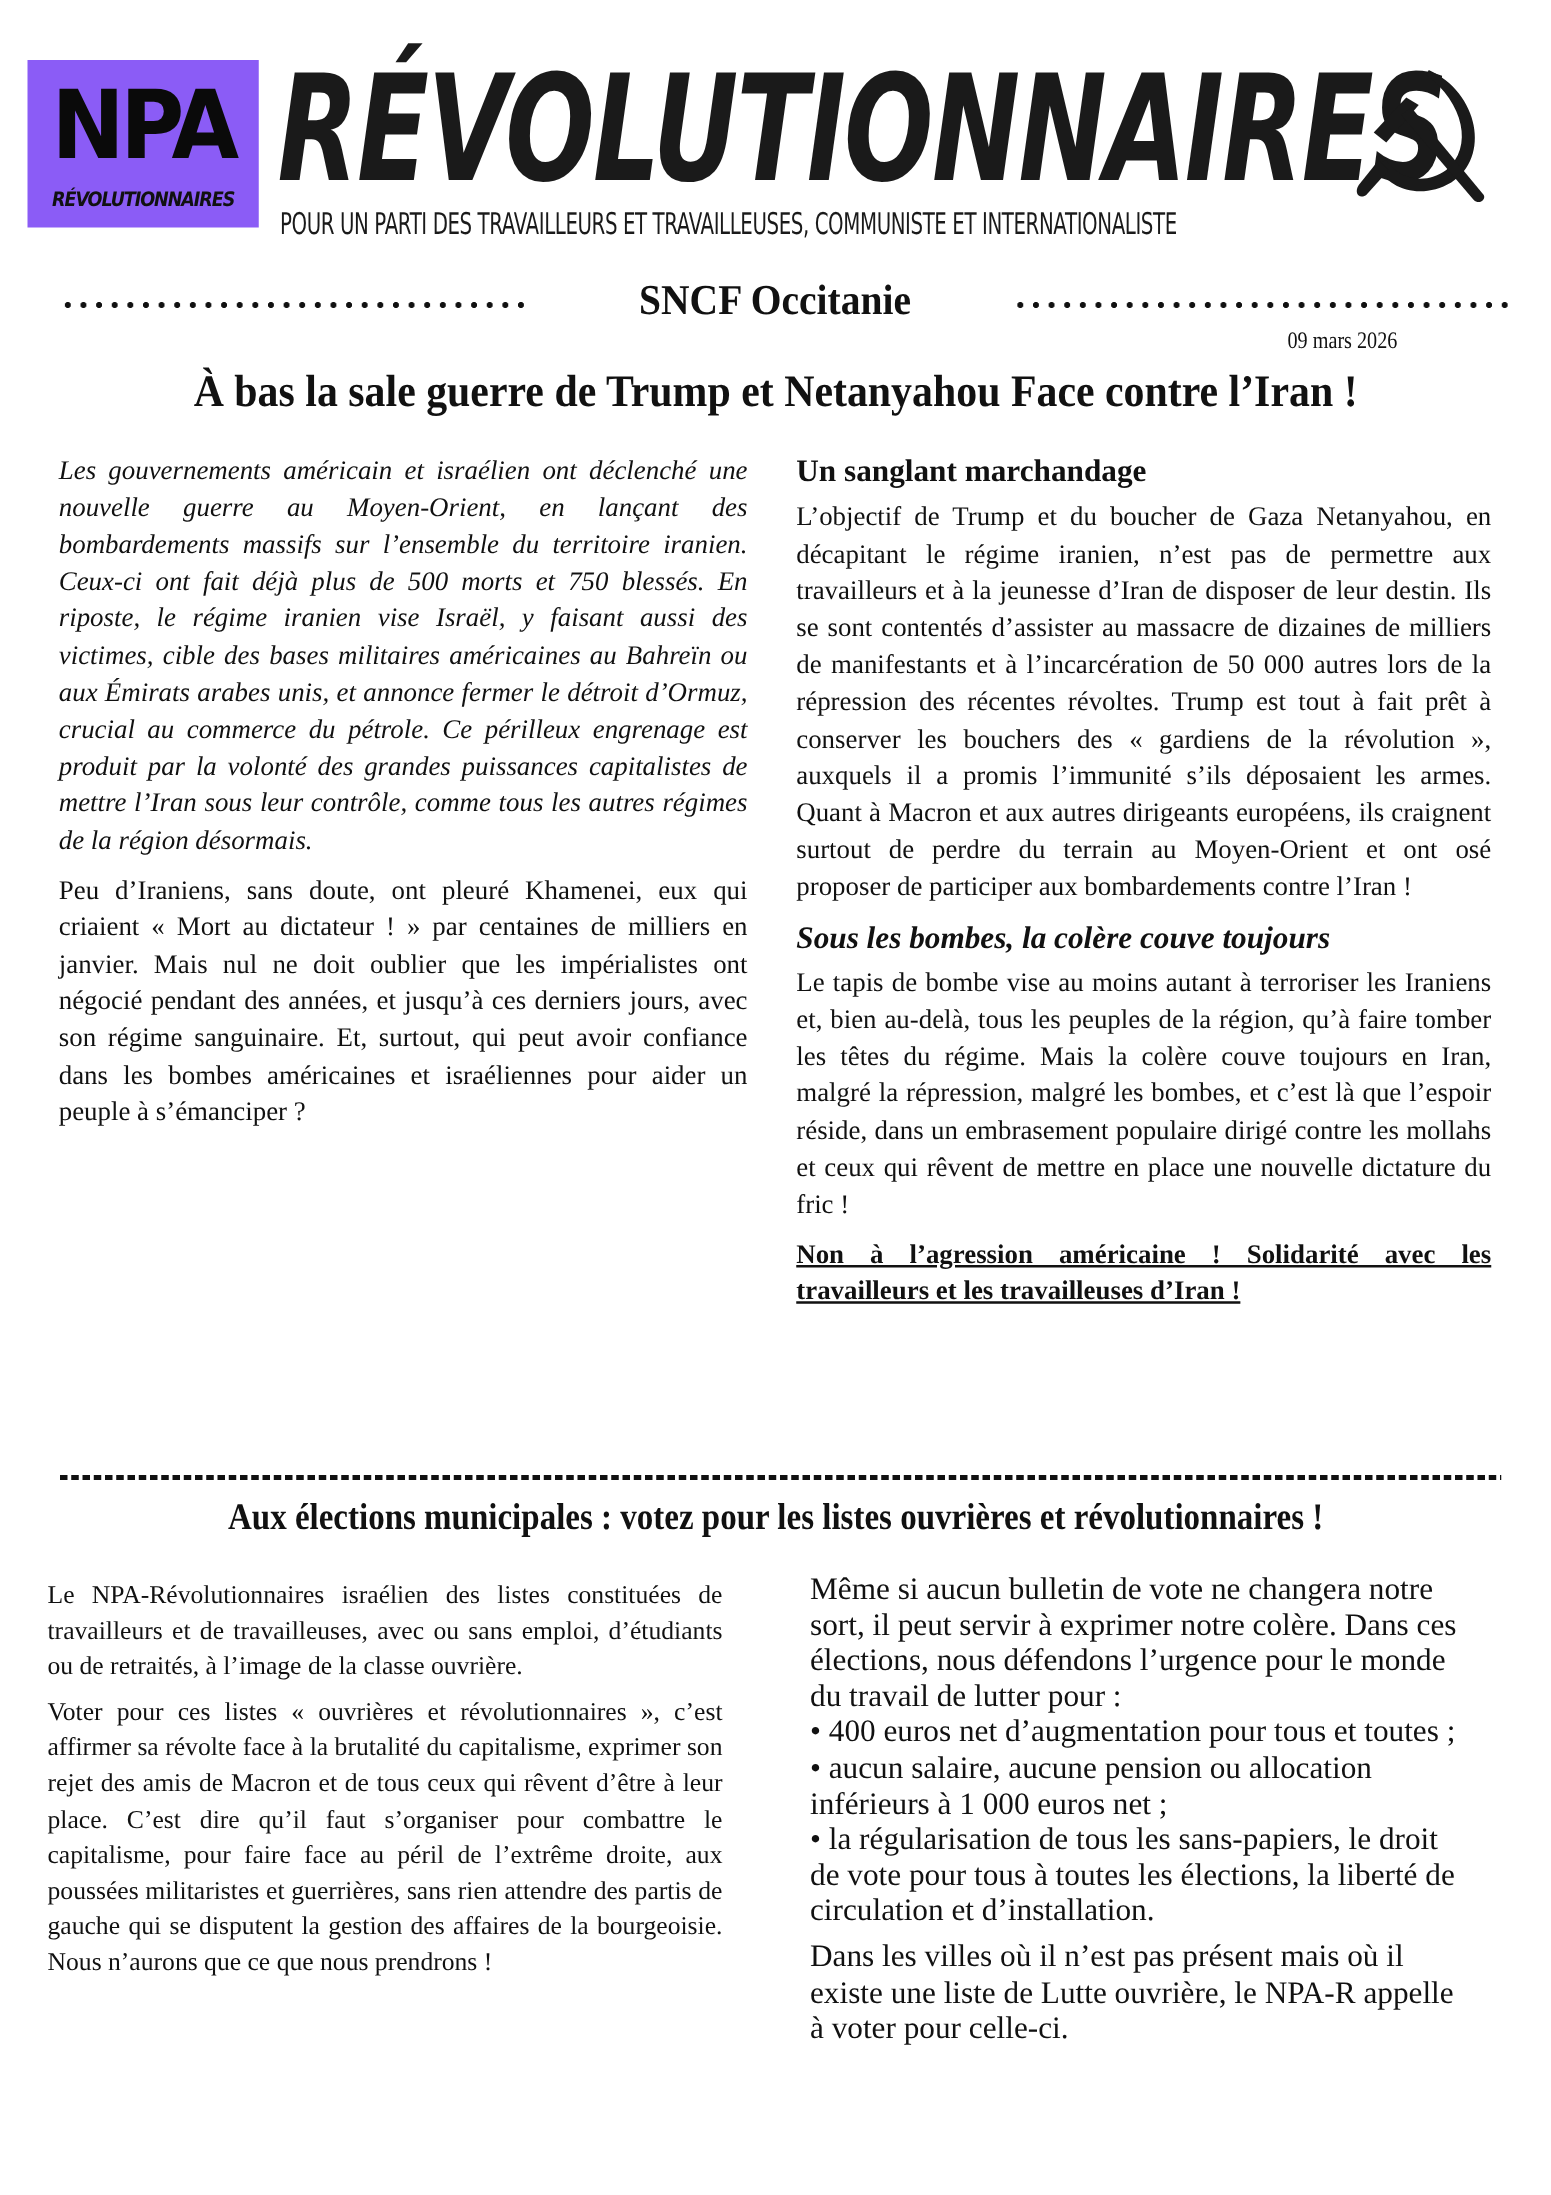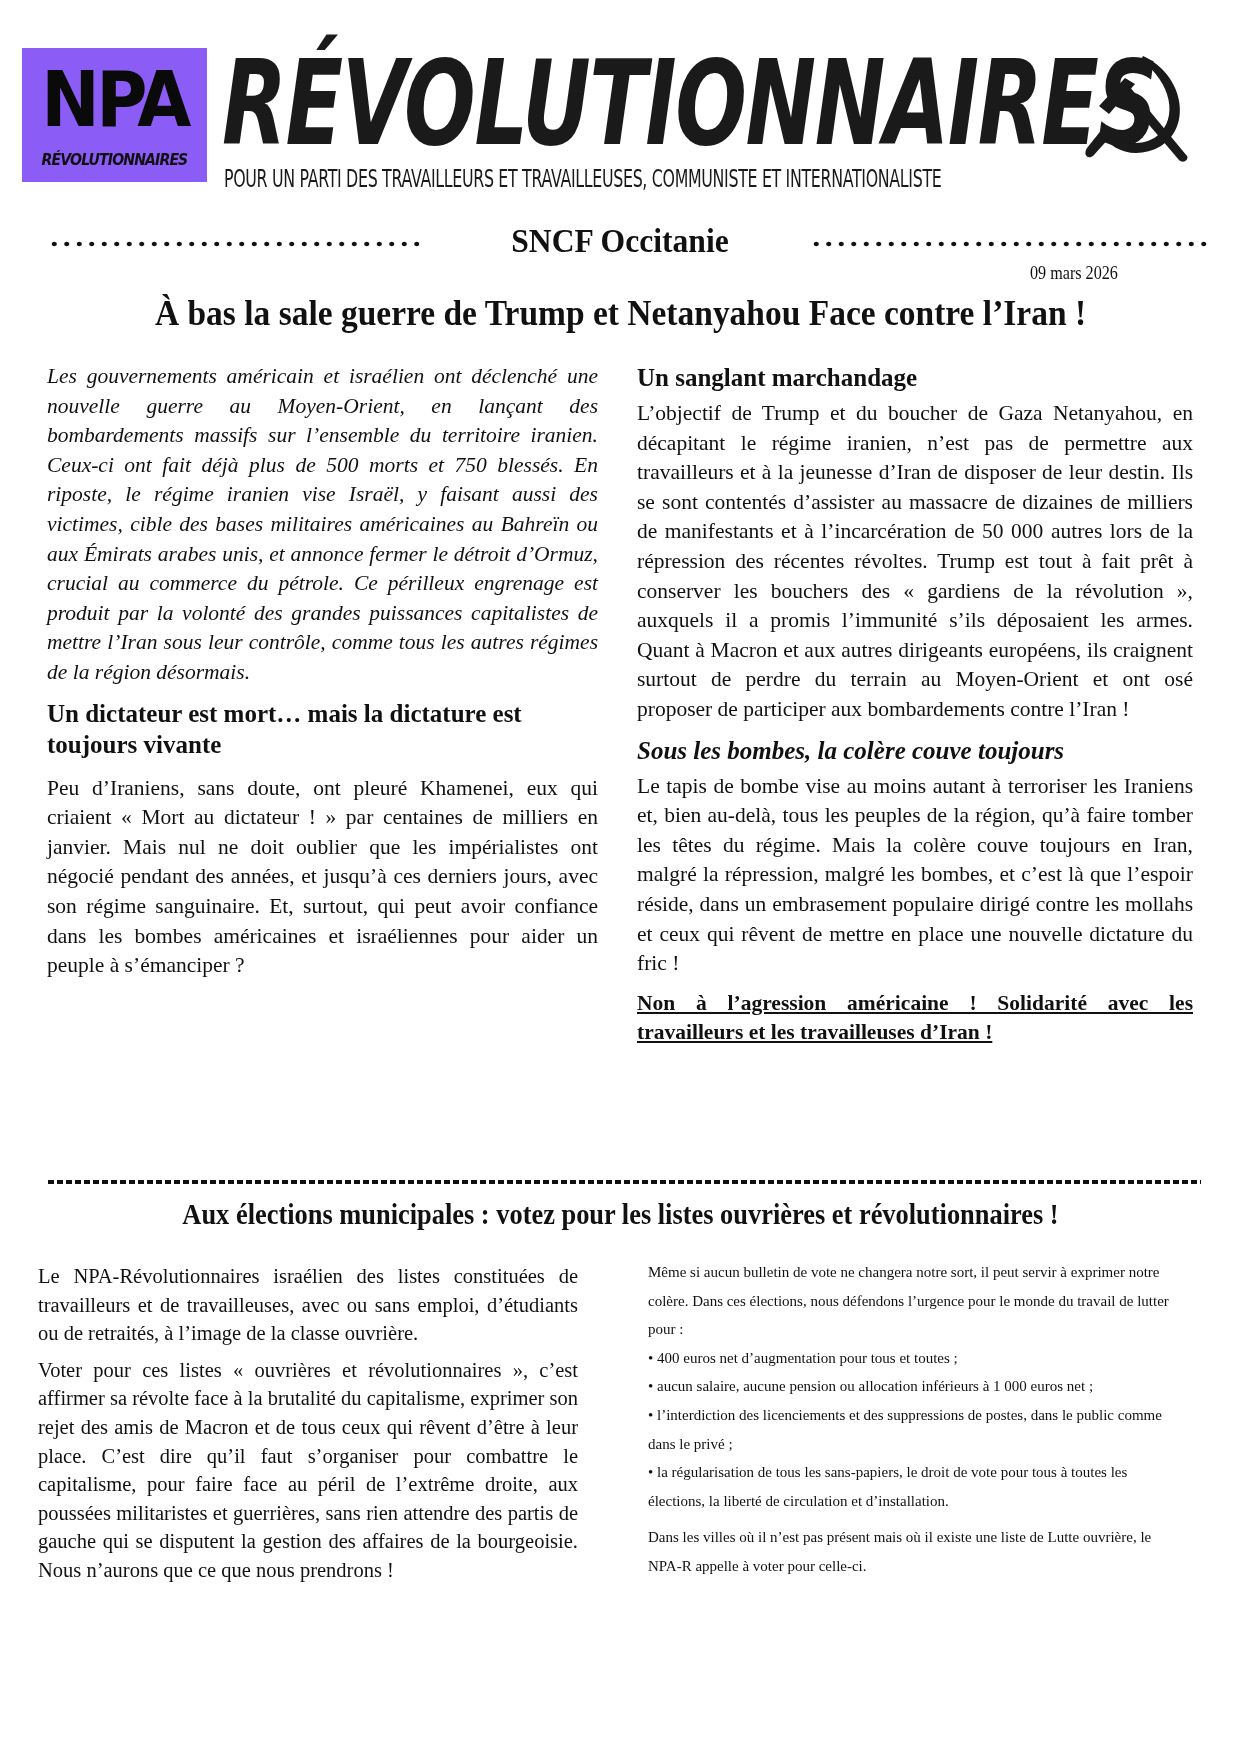--- a/index.html
+++ b/index.html
@@ -35,21 +35,21 @@
   .italic { font-style: italic; }
   .h2 { font-family: "Liberation Serif", serif; font-weight: bold; font-size: 25px; line-height: 31px; margin: 8px 0 14px 0; text-align: left; }
   .col-right .h2 { margin: 0 0 6px 0; }
   .col-right .h2.second { margin-top: 2px; font-style: italic; }
   .bold { font-weight: bold; text-decoration: underline; }
 
   .sep { position: absolute; left: 48px; top: 1180px; width: 1153px; height: 4px; background-image: linear-gradient(to right, #111 0 6px, transparent 6px 9px); background-size: 9px 4px; background-repeat: repeat-x; }
   .headline2 { position: absolute; left: 0; top: 1197px; width: 1241px; text-align: center; font-family: "Liberation Serif", serif; font-weight: bold; font-size: 30px; white-space: nowrap; transform: scaleX(0.88); }
 
   .col2-left { left: 38px; top: 1262px; width: 540px; font-size: 20.5px; line-height: 28.6px; }
-  .col2-right { left: 648px; top: 1258px; width: 525px; font-size: 15px; line-height: 28.6px; text-align: left; }
+  .col2-right { left: 648px; top: 1258px; width: 525px; font-size: 25px; line-height: 28.6px; text-align: left; }
   .col2-left p, .col2-right p { margin-bottom: 8px; }
   .bullet-line { display: block; }
 </style>
 </head>
 <body>
 
 <div class="logo-box">
   <div class="logo-npa">NPA</div>
   <div class="logo-sub">RÉVOLUTIONNAIRES</div>
 </div>
@@ -74,21 +74,20 @@
 
 <div class="dots dots-left"></div>
 <div class="sncf">SNCF Occitanie</div>
 <div class="dots dots-right"></div>
 <div class="date">09 mars 2026</div>
 
 <h1 class="headline">À bas la sale guerre de Trump et Netanyahou Face contre l’Iran !</h1>
 
 <div class="col col-left">
   <p class="italic">Les gouvernements américain et israélien ont déclenché une nouvelle guerre au Moyen-Orient, en lançant des bombardements massifs sur l’ensemble du territoire iranien. Ceux-ci ont fait déjà plus de 500 morts et 750 blessés. En riposte, le régime iranien vise Israël, y faisant aussi des victimes, cible des bases militaires américaines au Bahreïn ou aux Émirats arabes unis, et annonce fermer le détroit d’Ormuz, crucial au commerce du pétrole. Ce périlleux engrenage est produit par la volonté des grandes puissances capitalistes de mettre l’Iran sous leur contrôle, comme tous les autres régimes de la région désormais.</p>
-  <h2 class="h2">Un dictateur est mort… mais la dictature est toujours vivante</h2>
   <p>Peu d’Iraniens, sans doute, ont pleuré Khamenei, eux qui criaient « Mort au dictateur ! » par centaines de milliers en janvier. Mais nul ne doit oublier que les impérialistes ont négocié pendant des années, et jusqu’à ces derniers jours, avec son régime sanguinaire. Et, surtout, qui peut avoir confiance dans les bombes américaines et israéliennes pour aider un peuple à s’émanciper ?</p>
 </div>
 
 <div class="col col-right">
   <h2 class="h2">Un sanglant marchandage</h2>
   <p>L’objectif de Trump et du boucher de Gaza Netanyahou, en décapitant le régime iranien, n’est pas de permettre aux travailleurs et à la jeunesse d’Iran de disposer de leur destin. Ils se sont contentés d’assister au massacre de dizaines de milliers de manifestants et à l’incarcération de 50 000 autres lors de la répression des récentes révoltes. Trump est tout à fait prêt à conserver les bouchers des « gardiens de la révolution », auxquels il a promis l’immunité s’ils déposaient les armes. Quant à Macron et aux autres dirigeants européens, ils craignent surtout de perdre du terrain au Moyen-Orient et ont osé proposer de participer aux bombardements contre l’Iran !</p>
   <h2 class="h2 second">Sous les bombes, la colère couve toujours</h2>
   <p>Le tapis de bombe vise au moins autant à terroriser les Iraniens et, bien au-delà, tous les peuples de la région, qu’à faire tomber les têtes du régime. Mais la colère couve toujours en Iran, malgré la répression, malgré les bombes, et c’est là que l’espoir réside, dans un embrasement populaire dirigé contre les mollahs et ceux qui rêvent de mettre en place une nouvelle dictature du fric !</p>
   <p class="bold">Non à l’agression américaine ! Solidarité avec les travailleurs et les travailleuses d’Iran !</p>
 </div>
@@ -100,17 +99,16 @@
 <div class="col col2-left">
   <p>Le NPA-Révolutionnaires israélien des listes constituées de travailleurs et de travailleuses, avec ou sans emploi, d’étudiants ou de retraités, à l’image de la classe ouvrière.</p>
   <p>Voter pour ces listes « ouvrières et révolutionnaires », c’est affirmer sa révolte face à la brutalité du capitalisme, exprimer son rejet des amis de Macron et de tous ceux qui rêvent d’être à leur place. C’est dire qu’il faut s’organiser pour combattre le capitalisme, pour faire face au péril de l’extrême droite, aux poussées militaristes et guerrières, sans rien attendre des partis de gauche qui se disputent la gestion des affaires de la bourgeoisie. Nous n’aurons que ce que nous prendrons !</p>
 </div>
 
 <div class="col col2-right">
   <p style="margin-bottom:0">Même si aucun bulletin de vote ne changera notre sort, il peut servir à exprimer notre colère. Dans ces élections, nous défendons l’urgence pour le monde du travail de lutter pour :</p>
   <div style="margin-bottom:8px">
     <span class="bullet-line">• 400 euros net d’augmentation pour tous et toutes ;</span>
     <span class="bullet-line">• aucun salaire, aucune pension ou allocation inférieurs à 1 000 euros net ;</span>
-    <span class="bullet-line">• l’interdiction des licenciements et des suppressions de postes, dans le public comme dans le privé ;</span>
     <span class="bullet-line">• la régularisation de tous les sans-papiers, le droit de vote pour tous à toutes les élections, la liberté de circulation et d’installation.</span>
   </div>
   <p>Dans les villes où il n’est pas présent mais où il existe une liste de Lutte ouvrière, le NPA-R appelle à voter pour celle-ci.</p>
 </div>
 
 </body></html>

